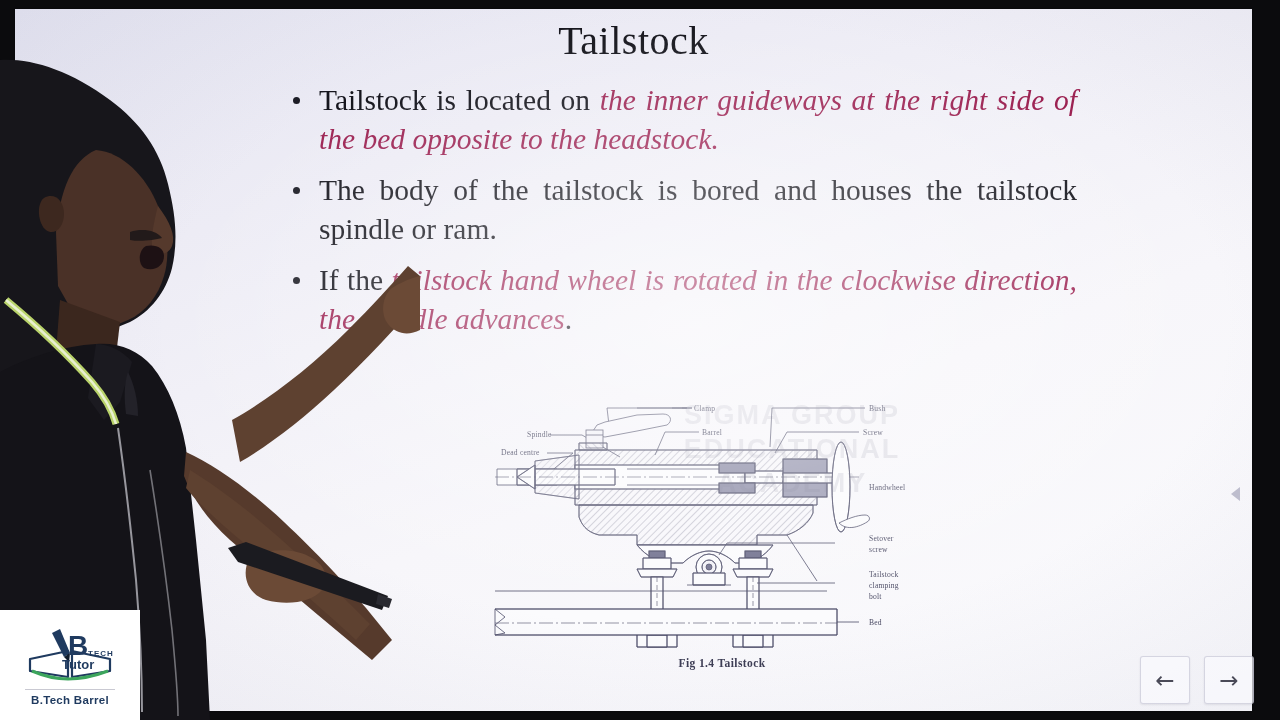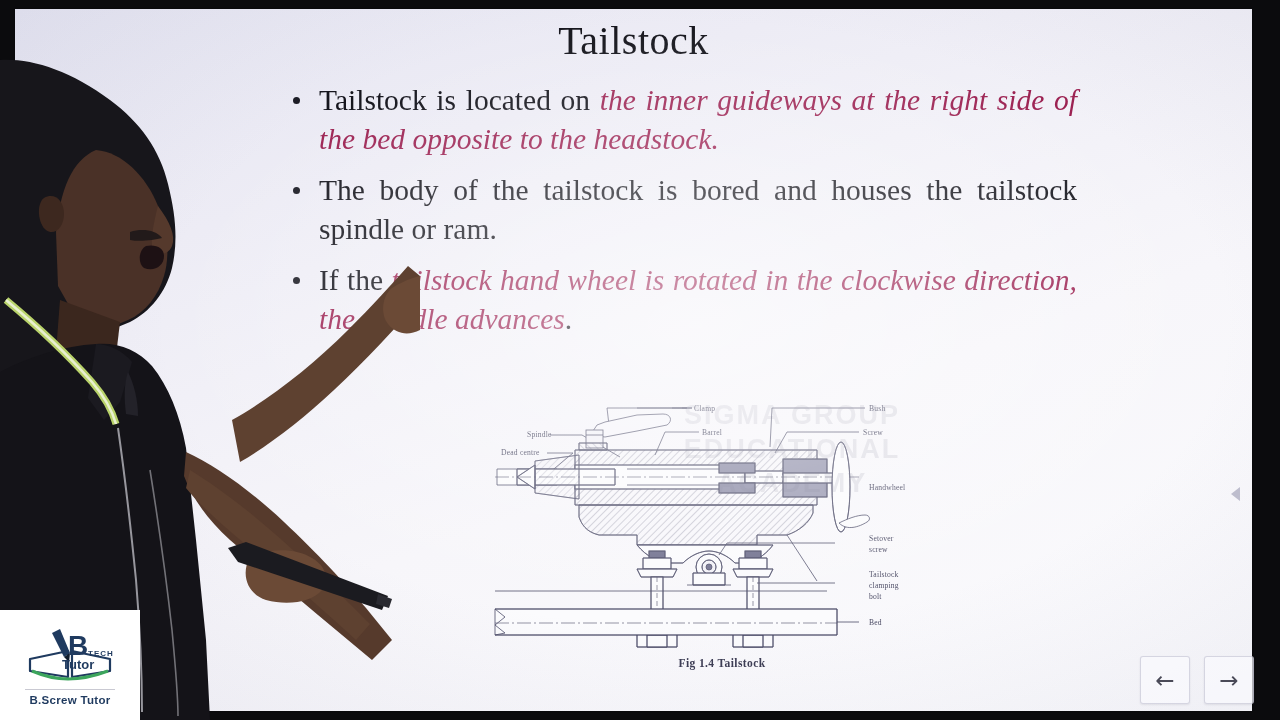--- a/index.html
+++ b/index.html
@@ -390,21 +390,21 @@
       <path d="M10,46 C24,52 36,54 46,54 C56,54 70,52 86,46" fill="none" stroke="#3ca55c" stroke-width="3"></path>
 
       <path d="M30,8 L38,4 L48,28 L42,32 Z" fill="#1f3a5f"></path>
       <path d="M42,32 L48,28 L47,37 Z" fill="#101b2b"></path>
 
       <text x="46" y="30" font-family="Liberation Sans, sans-serif" font-size="28" font-weight="bold" fill="#1f3a5f">B</text>
       <text x="66" y="31" font-family="Liberation Sans, sans-serif" font-size="8" font-weight="bold" fill="#1f3a5f" letter-spacing="1">TECH</text>
       <text x="40" y="44" font-family="Liberation Sans, sans-serif" font-size="13" font-weight="bold" fill="#1f3a5f">Tutor</text>
     </svg>
     <div id="logo-divider"></div>
-    <div id="logo-text">B.Screw Tutor</div>
+    <div id="logo-text">B.Tech Barrel</div>
   </div>
 
   <div id="nav-controls">
     <div class="nav-btn">
       <span>←</span>
     </div>
     <div class="nav-btn">
       <span>→</span>
     </div>
   </div>

